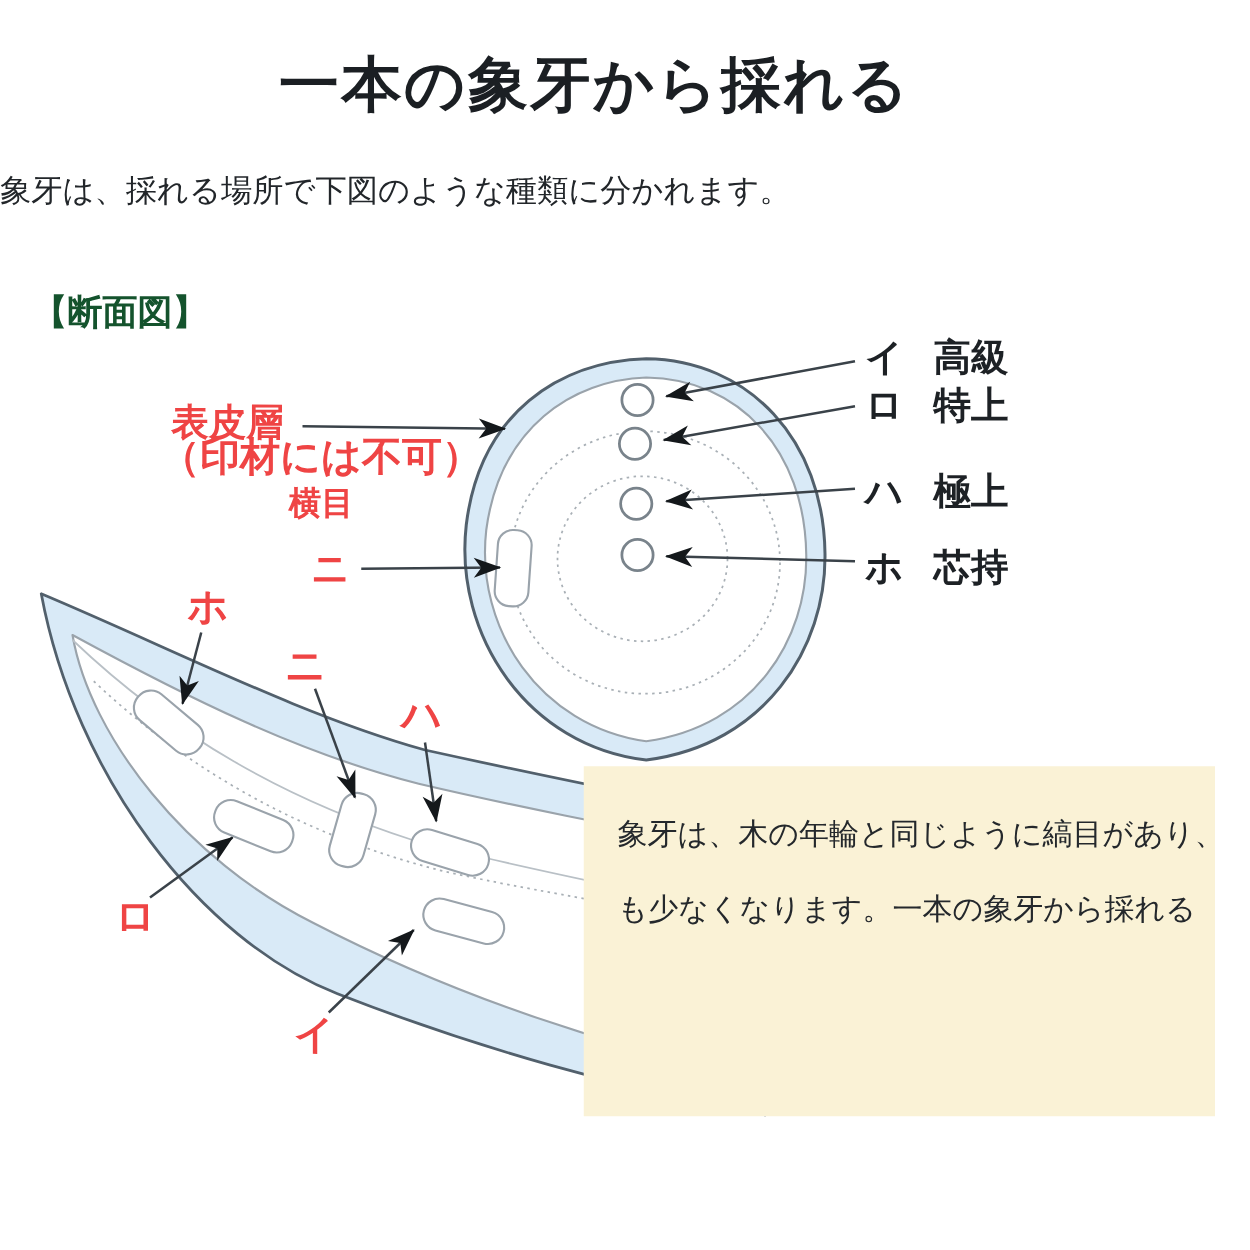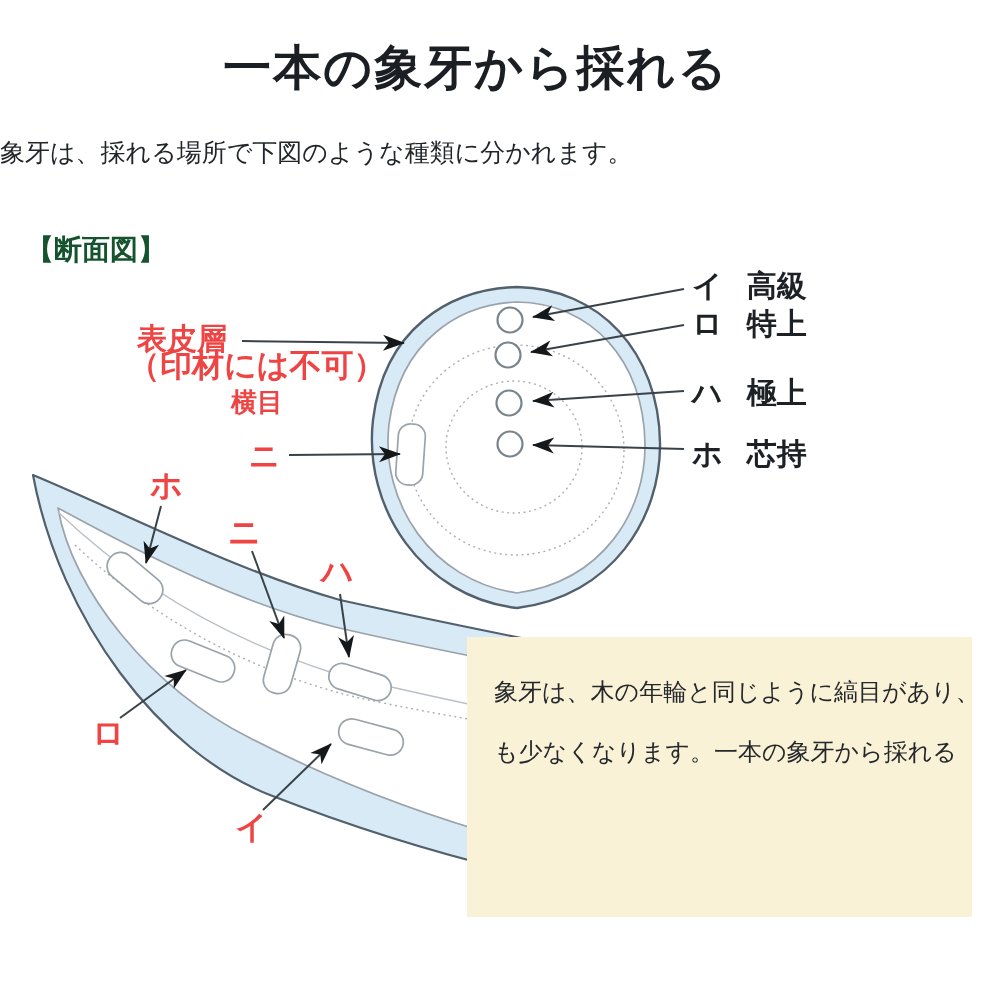--- a/index.html
+++ b/index.html
@@ -21,21 +21,21 @@
   }
   svg.diagram{position:absolute;left:0;top:0;z-index:1;}
   .lbl{
     position:absolute;z-index:3;font-weight:700;color:#ef4444;line-height:1.1;white-space:nowrap;
   }
   .rank-row{
     position:absolute;left:692px;z-index:3;display:flex;gap:24px;
     font-size:30px;font-weight:700;white-space:nowrap;
   }
   .info-box{
-    position:absolute;left:467px;top:637px;width:505px;height:280px;z-index:2;
+    position:absolute;left:467px;top:613px;width:505px;height:280px;z-index:2;
     background:#faf2d6;box-sizing:border-box;padding:25px 39px 0 27px;
   }
   .info-line{
     font-size:24px;line-height:60px;font-weight:500;color:#24282c;
     letter-spacing:0;white-space:nowrap;
   }
 </style>
 </head>
 <body>
 

